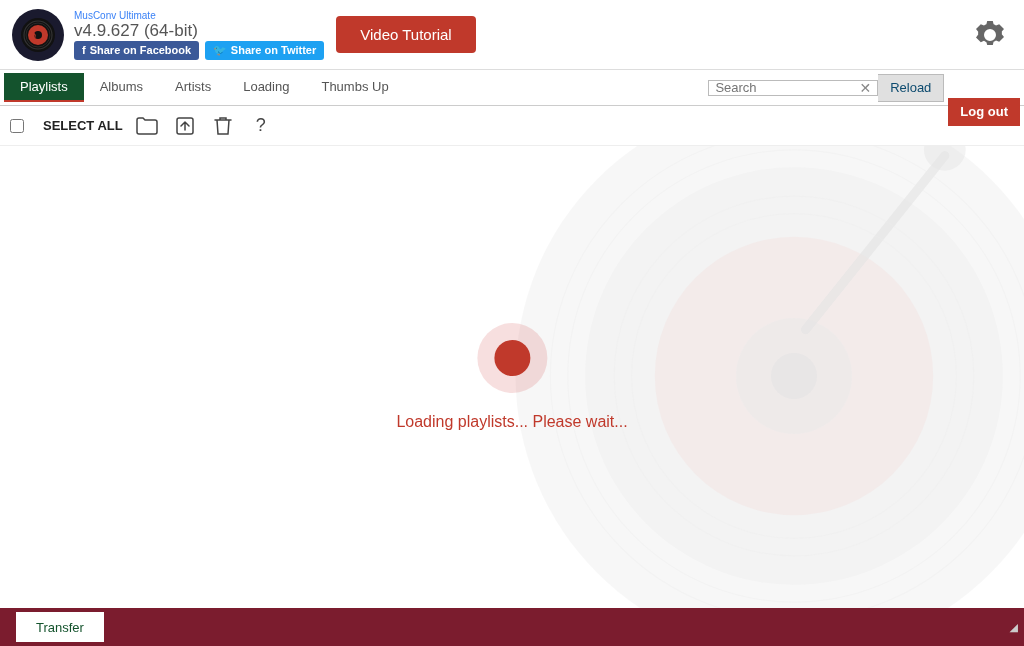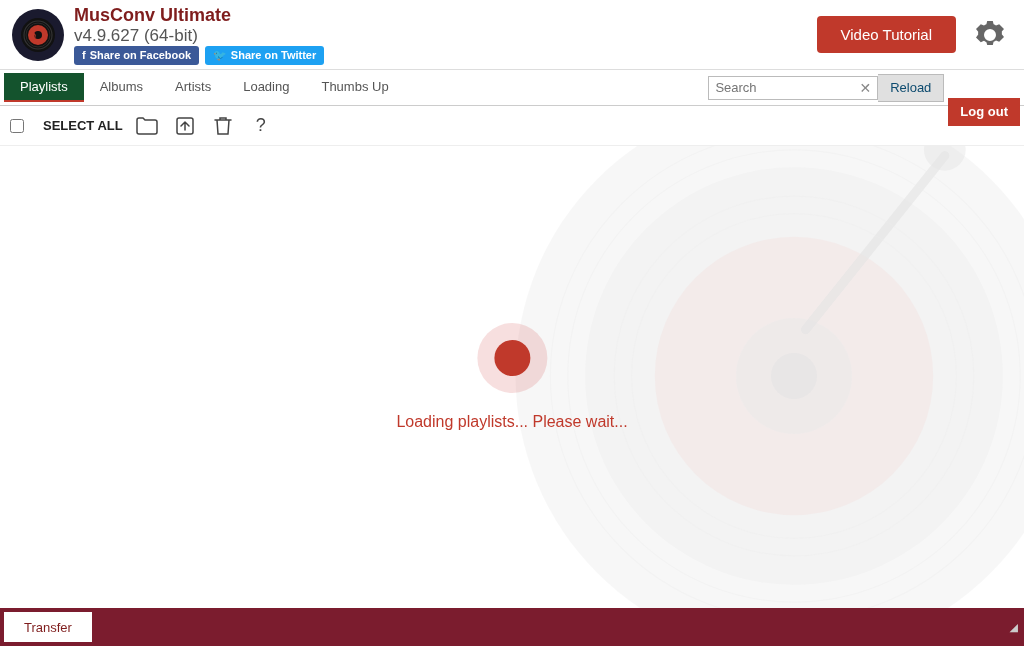--- a/index.html
+++ b/index.html
@@ -26,38 +26,38 @@
       height: 52px;
       background: #1a1a2e;
       border-radius: 50%;
       display: flex;
       align-items: center;
       justify-content: center;
       flex-shrink: 0;
     }
     #logo-icon svg { width: 36px; height: 36px; }
     #app-info { display: flex; flex-direction: column; }
-    #app-title { font-size: 18px; font-weight: 700; color: #7f1d1d; }
+    #app-title { font-size: 10px; font-weight: 400; color: #3b82f6; }
     #app-version { font-size: 17px; color: #555; margin-bottom: 0; }
     #social-buttons { display: flex; gap: 6px; }
     .social-btn {
       display: flex;
       align-items: center;
       gap: 4px;
       padding: 3px 8px;
       border: none;
       border-radius: 3px;
       font-size: 11px;
       color: #fff;
       cursor: pointer;
       font-weight: 600;
     }
     .fb-btn { background: #3b5998; }
     .tw-btn { background: #1da1f2; }
-    #header-center { flex: 1; display: flex; justify-content: flex-end; }
+    #header-center { flex: 1; display: flex; justify-content: flex-start; }
     #video-tutorial-btn {
       background: #c0392b;
       color: #fff;
       border: none;
       border-radius: 4px;
       padding: 10px 24px;
       font-size: 15px;
       cursor: pointer;
       font-weight: 500;
     }
@@ -98,21 +98,21 @@
       margin-left: auto;
       display: flex;
       align-items: center;
       gap: 0;
     }
     #search-input-wrapper {
       display: flex;
       align-items: center;
       border: 1px solid #bbb;
       background: #fff;
-      height: 24px;
+      height: 16px;
       padding: 0 6px;
     }
     #search-input {
       border: none;
       outline: none;
       font-size: 13px;
       width: 140px;
       background: transparent;
       color: #333;
     }
@@ -250,23 +250,23 @@
       height: 38px;
       background: #7b1c2e;
       display: flex;
       align-items: center;
     }
     #transfer-btn {
       background: #fff;
       border: none;
       height: 30px;
       padding: 0 20px;
-      margin-left: 4px;
-      font-size: 13px;
-      color: #7f1d1d;
+      margin-left: 16px;
+      font-size: 13px;
+      color: #14532d;
       cursor: pointer;
       font-weight: 500;
     }
     #footer-right-icon {
       margin-left: auto;
       margin-right: 6px;
       color: #ccc;
       font-size: 11px;
     }
   </style>

